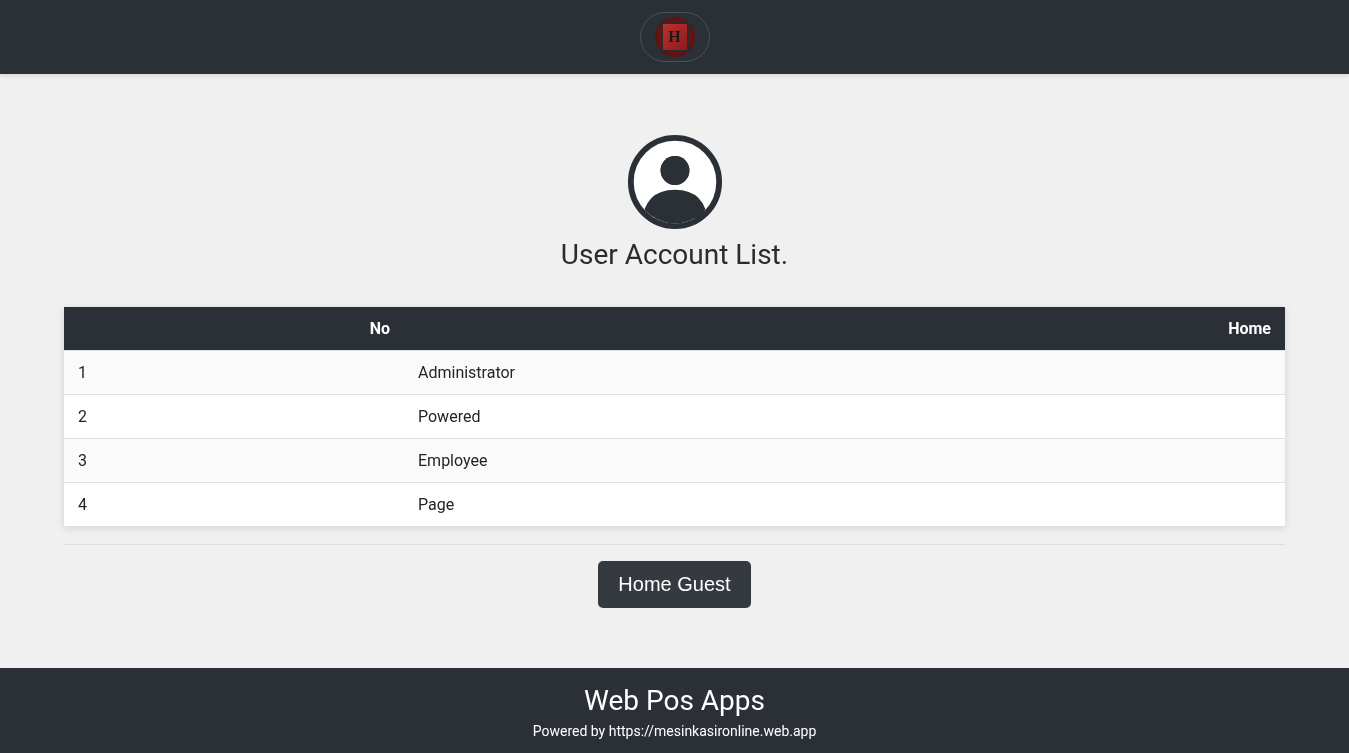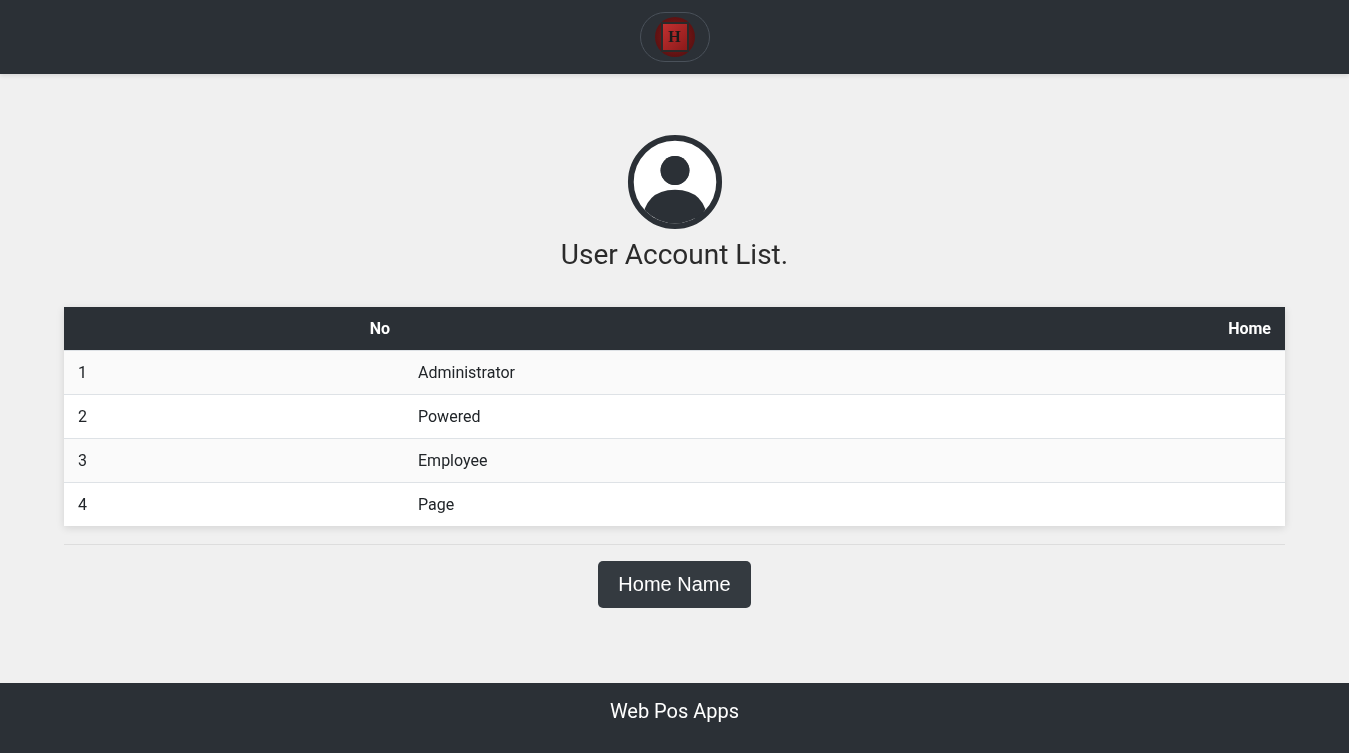--- a/index.html
+++ b/index.html
@@ -121,21 +121,21 @@
       cursor: pointer;
       margin-bottom: 60px;
     }
     .footer {
       background-color: #2b3036;
       color: #fff;
       text-align: center;
       padding: 16px 0 24px 0;
     }
     .footer-title {
-      font-size: 20px;
+      font-size: 28px;
       font-weight: 400;
       margin-bottom: 6px;
     }
     .footer-sub {
       font-size: 14px;
     }
   </style>
 </head>
 <body>
 
@@ -186,18 +186,19 @@
         <tr>
           <td>4</td>
           <td>Page</td>
         </tr>
       </tbody>
     </table>
   </div>
 
   <hr class="divider">
 
-  <button class="home-btn">Home Name</button>
+  <button class="home-btn">Home Guest</button>
 </div>
 
 <footer class="footer">
   <div class="footer-title">Web Pos Apps</div>
+  <div class="footer-sub">Powered by https://mesinkasironline.web.app</div>
 </footer>
 
 </body></html>

